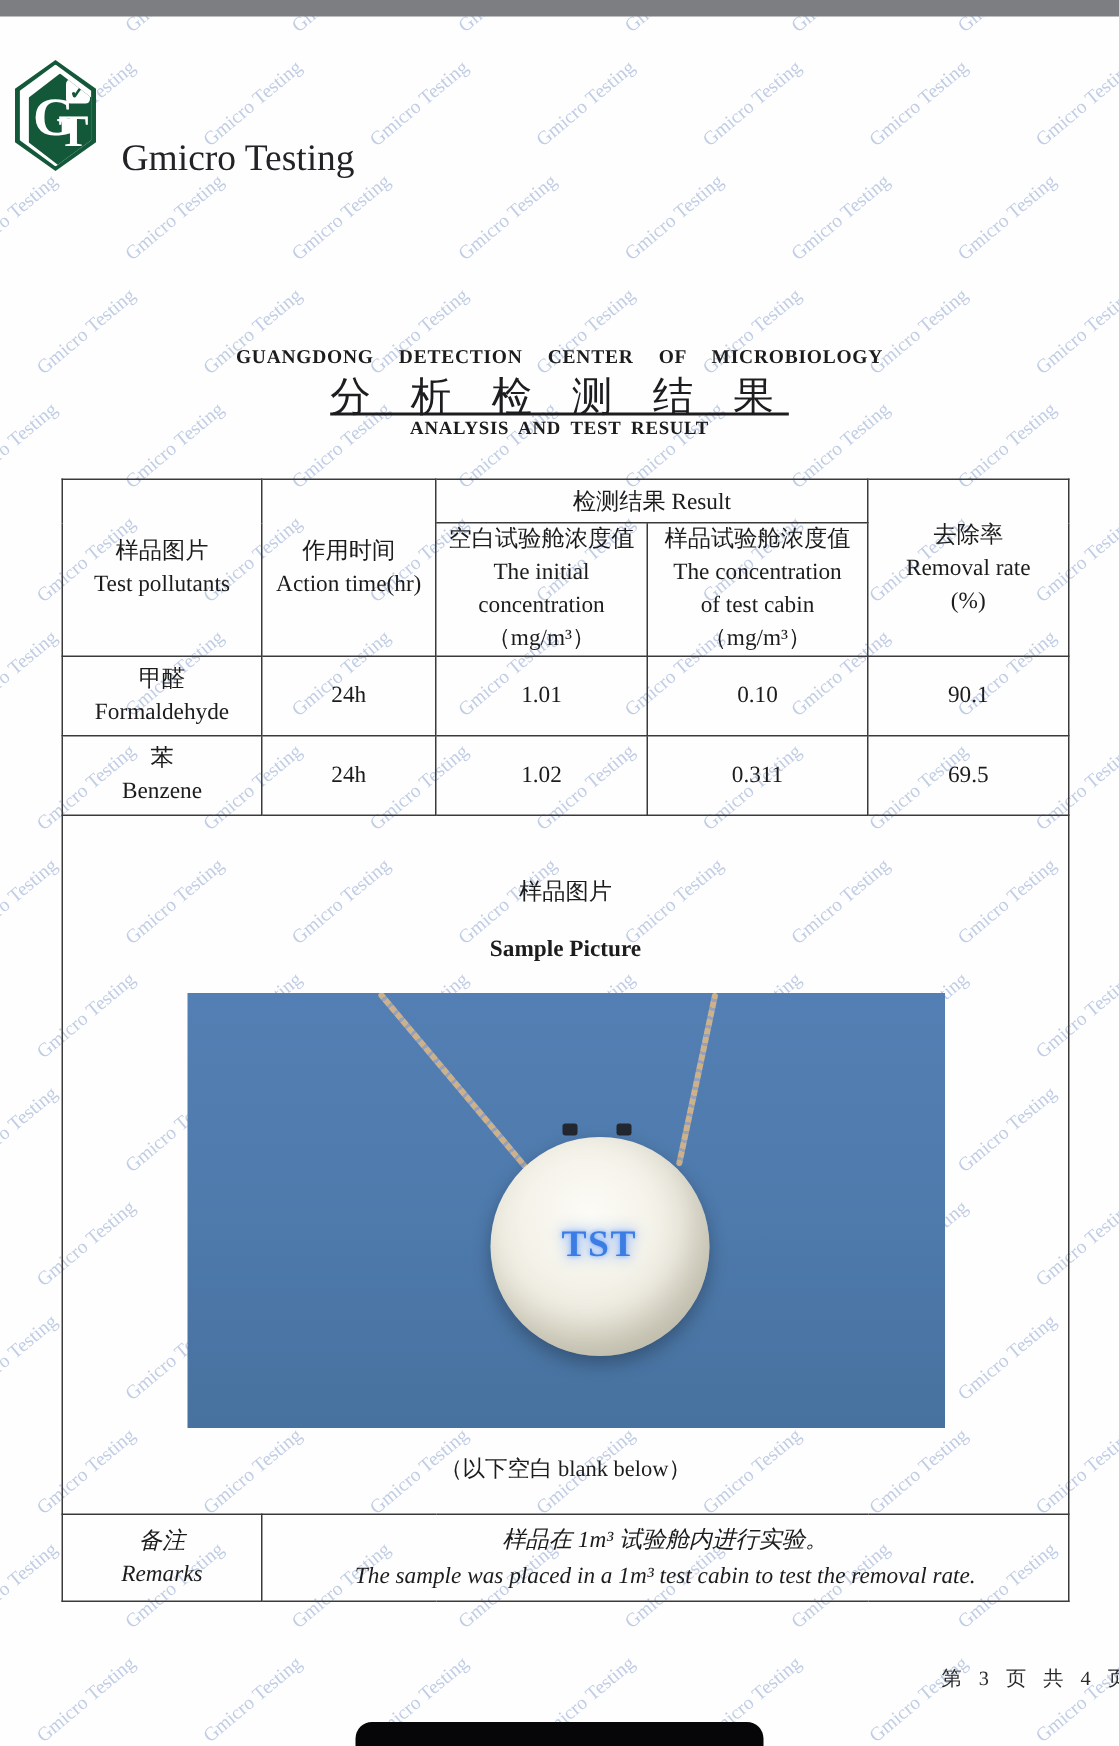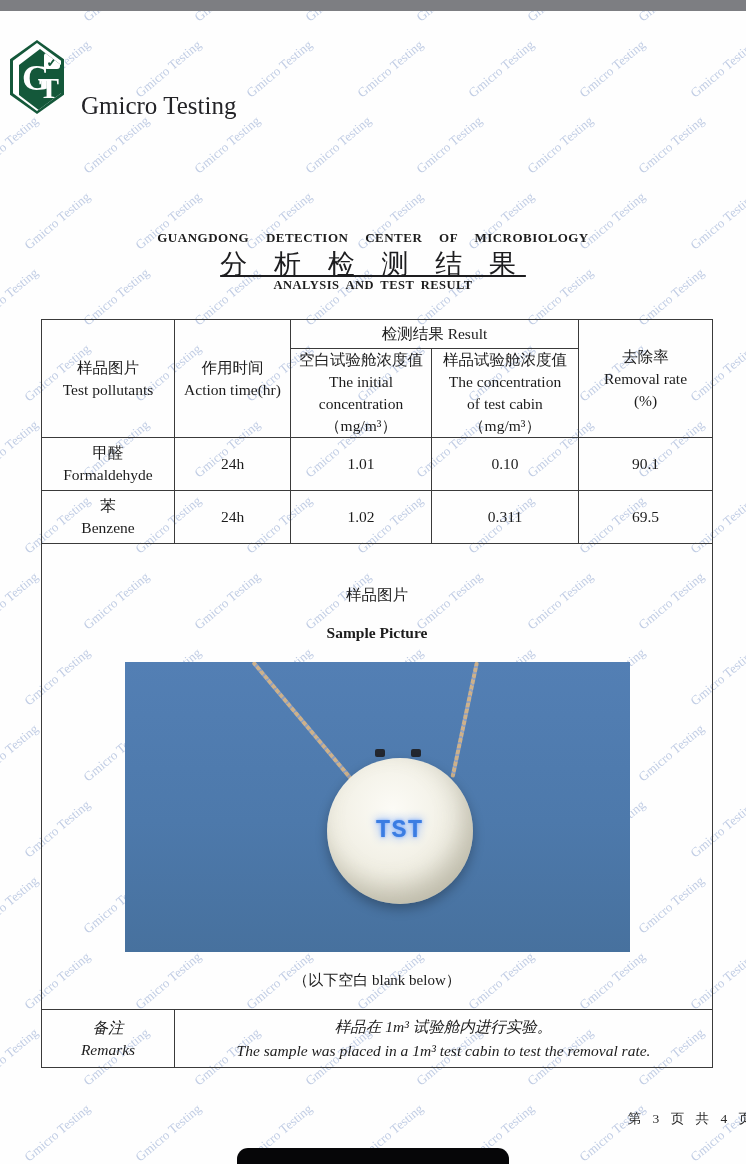--- a/index.html
+++ b/index.html
@@ -68,21 +68,21 @@
   }
   .chain-left{left:128px; top:-2px; width:152px; transform:rotate(50deg);}
   .chain-right{left:352px; top:-2px; width:118px; transform:rotate(102deg);}
   .pendant{
     position:absolute; left:202px; top:96px; width:146px; height:146px; border-radius:50%;
     background:radial-gradient(circle at 45% 35%, #fcfbf6 0%, #f1efe4 50%, #e0ddcd 80%, #c9c6b5 100%);
     box-shadow: inset -10px -14px 26px rgba(110,105,85,.30), 0 5px 12px rgba(0,0,0,.28);
   }
   .pendant-label{
     position:absolute; left:0; right:0; top:58px; text-align:center;
-    font-family:Liberation Mono, monospace; font-weight:bold; font-size:25px;
+    font-family:Liberation Serif, serif; font-weight:bold; font-size:25px;
     color:#3b7de2; letter-spacing:1px;
     text-shadow:0 0 10px rgba(90,150,255,.95), 0 0 3px rgba(120,170,255,.9);
   }
   .pendant-dot{position:absolute; width:10px; height:8px; background:#23272f; border-radius:2px; top:87px;}
   .dot-a{left:250px;} .dot-b{left:286px;}
   .blank-note{margin-top:17px; line-height:22px; font-size:15px;}
   
   .footer-page{position:absolute; left:0; width:746px; top:1110px; text-align:right; font-size:13.5px; letter-spacing:4px; color:#2a2a2a;margin-left:10px;}
 </style>
 </head>

